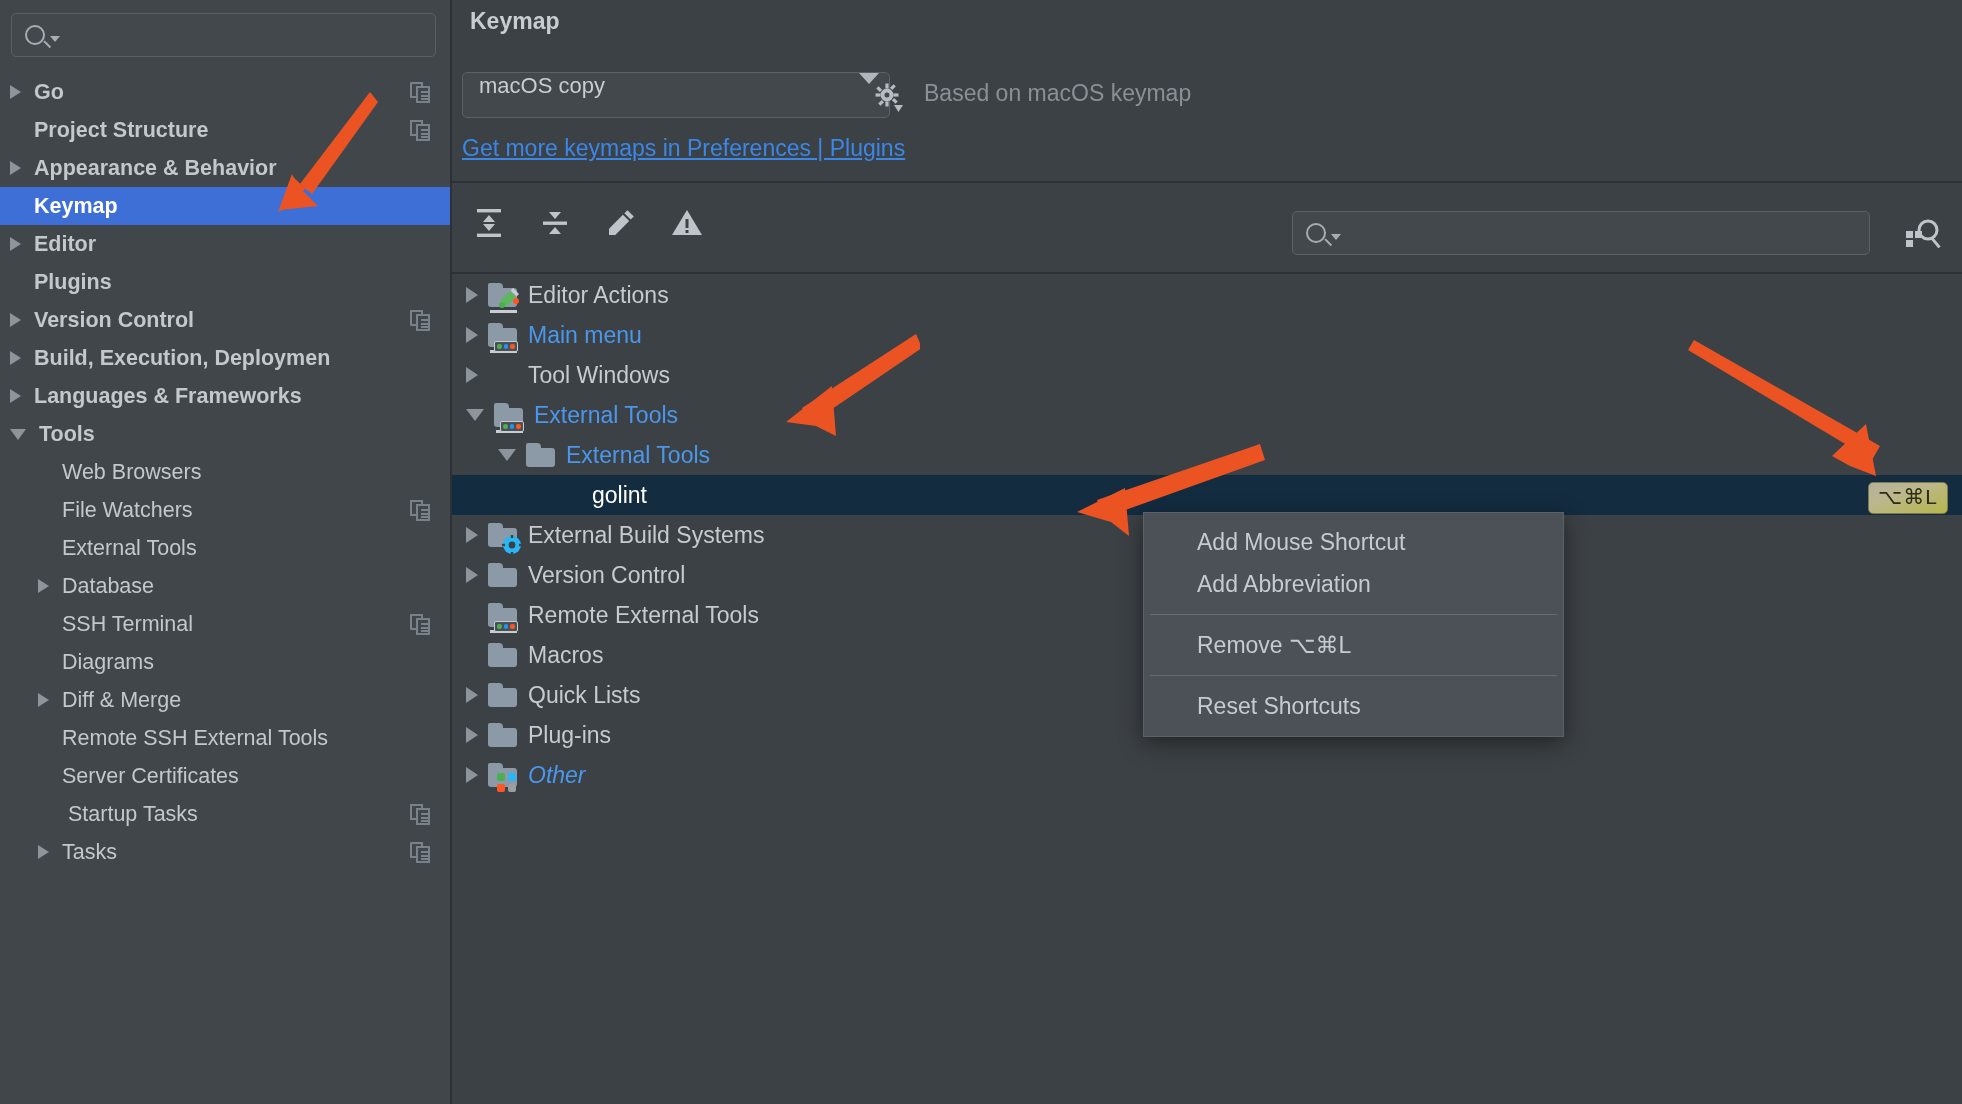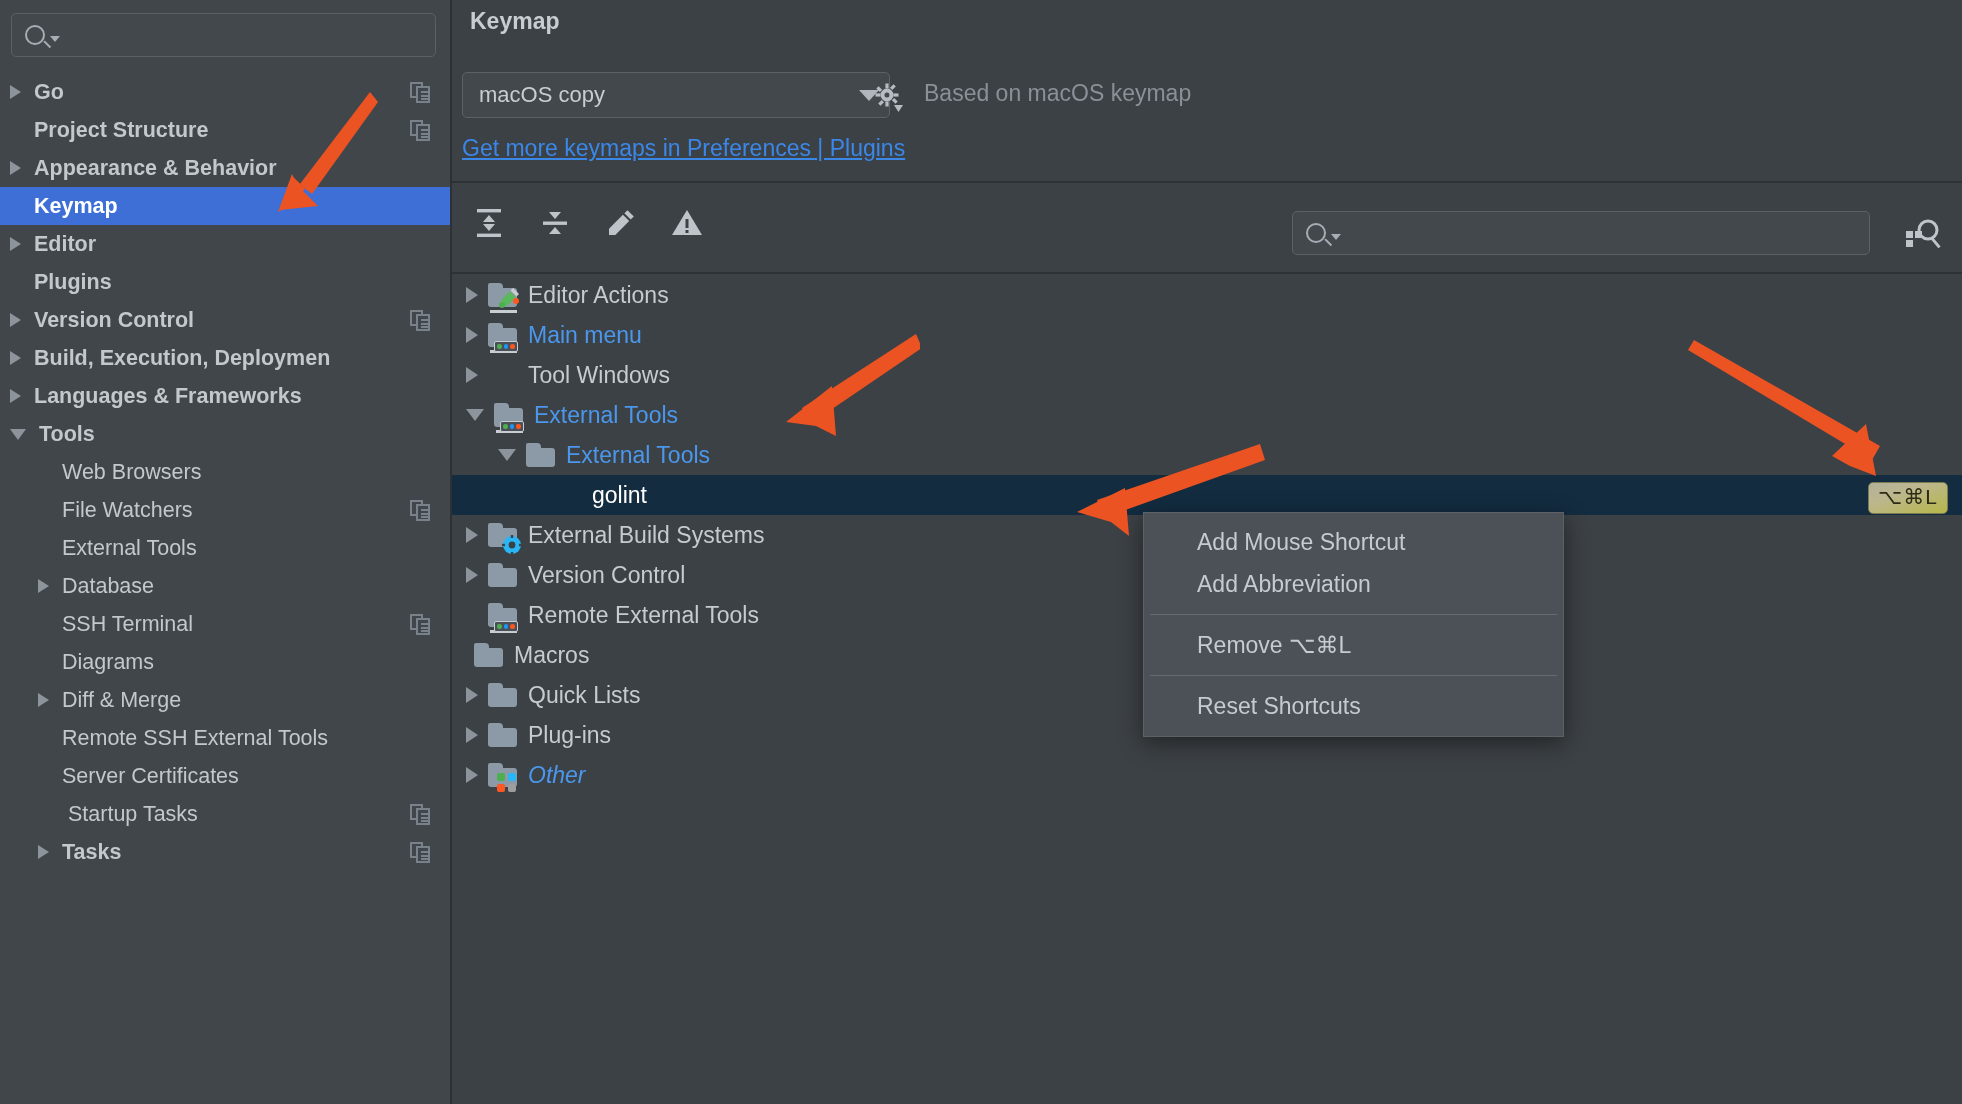--- a/index.html
+++ b/index.html
@@ -80,21 +80,21 @@
   
   #main { flex: 1 1 auto; position: relative; background: #3c4145; }
   #page-title {
     position: absolute; left: 18px; top: 8px;
     font-size: 23px; font-weight: bold; color: #c8cdd2;
   }
   #keymap-select {
     position: absolute; left: 10px; top: 72px;
     width: 428px; height: 46px;
     background: #43484d; border: 1px solid #5b6167; border-radius: 5px;
-    display: flex; align-items: center; padding: 0 10px 0 16px;
+    display: flex; padding: 0 10px 0 16px;
     color: #c8cdd2; font-size: 22px;
   }
   #keymap-select .dd-caret {
     margin-left: auto; width:0;height:0;
     border-left:10px solid transparent;border-right:10px solid transparent;
     border-top:11px solid #b0b6bc;
   }
   #gear-btn { position: absolute; left: 418px; top: 78px; width: 34px; height: 34px; }
   #gear-btn svg { display:block; }
   #based-on {
@@ -309,21 +309,21 @@
           <span class="slabel" style="margin-left: 19px; text-align: center;">Startup Tasks</span>
           <span class="copy-ico">
             <b></b>
             <i>
               <u></u>
             </i>
           </span>
         </div>
         <div class="srow">
           <span class="twisty " style="margin-left: 38px;"></span>
-          <span class="slabel" style="margin-left: 13px; font-weight: bold;">Tasks</span>
+          <span class="slabel" style="margin-left: 13px;">Tasks</span>
           <span class="copy-ico">
             <b></b>
             <i>
               <u></u>
             </i>
           </span>
         </div>
       </div>
   </div>
 
@@ -503,21 +503,21 @@
             <span class="fbody"></span>
             <span class="deco underline"></span>
             <span class="deco dots">
               <span style="background:#4caf50"></span>
               <span style="background:#2196f3"></span>
               <span style="background:#ff5722"></span>
             </span>
           </span>
           <span>Remote External Tools</span>
         </div>
-        <div class="trow" style="">
+        <div class="trow" style="padding-left: 14px;">
           <span class="tw none"></span>
           <span class="folder">
             <span class="ftab"></span>
             <span class="fbody"></span>
           </span>
           <span>Macros</span>
         </div>
         <div class="trow" style="padding-left: 14px;">
           <span class="tw "></span>
           <span class="folder">

